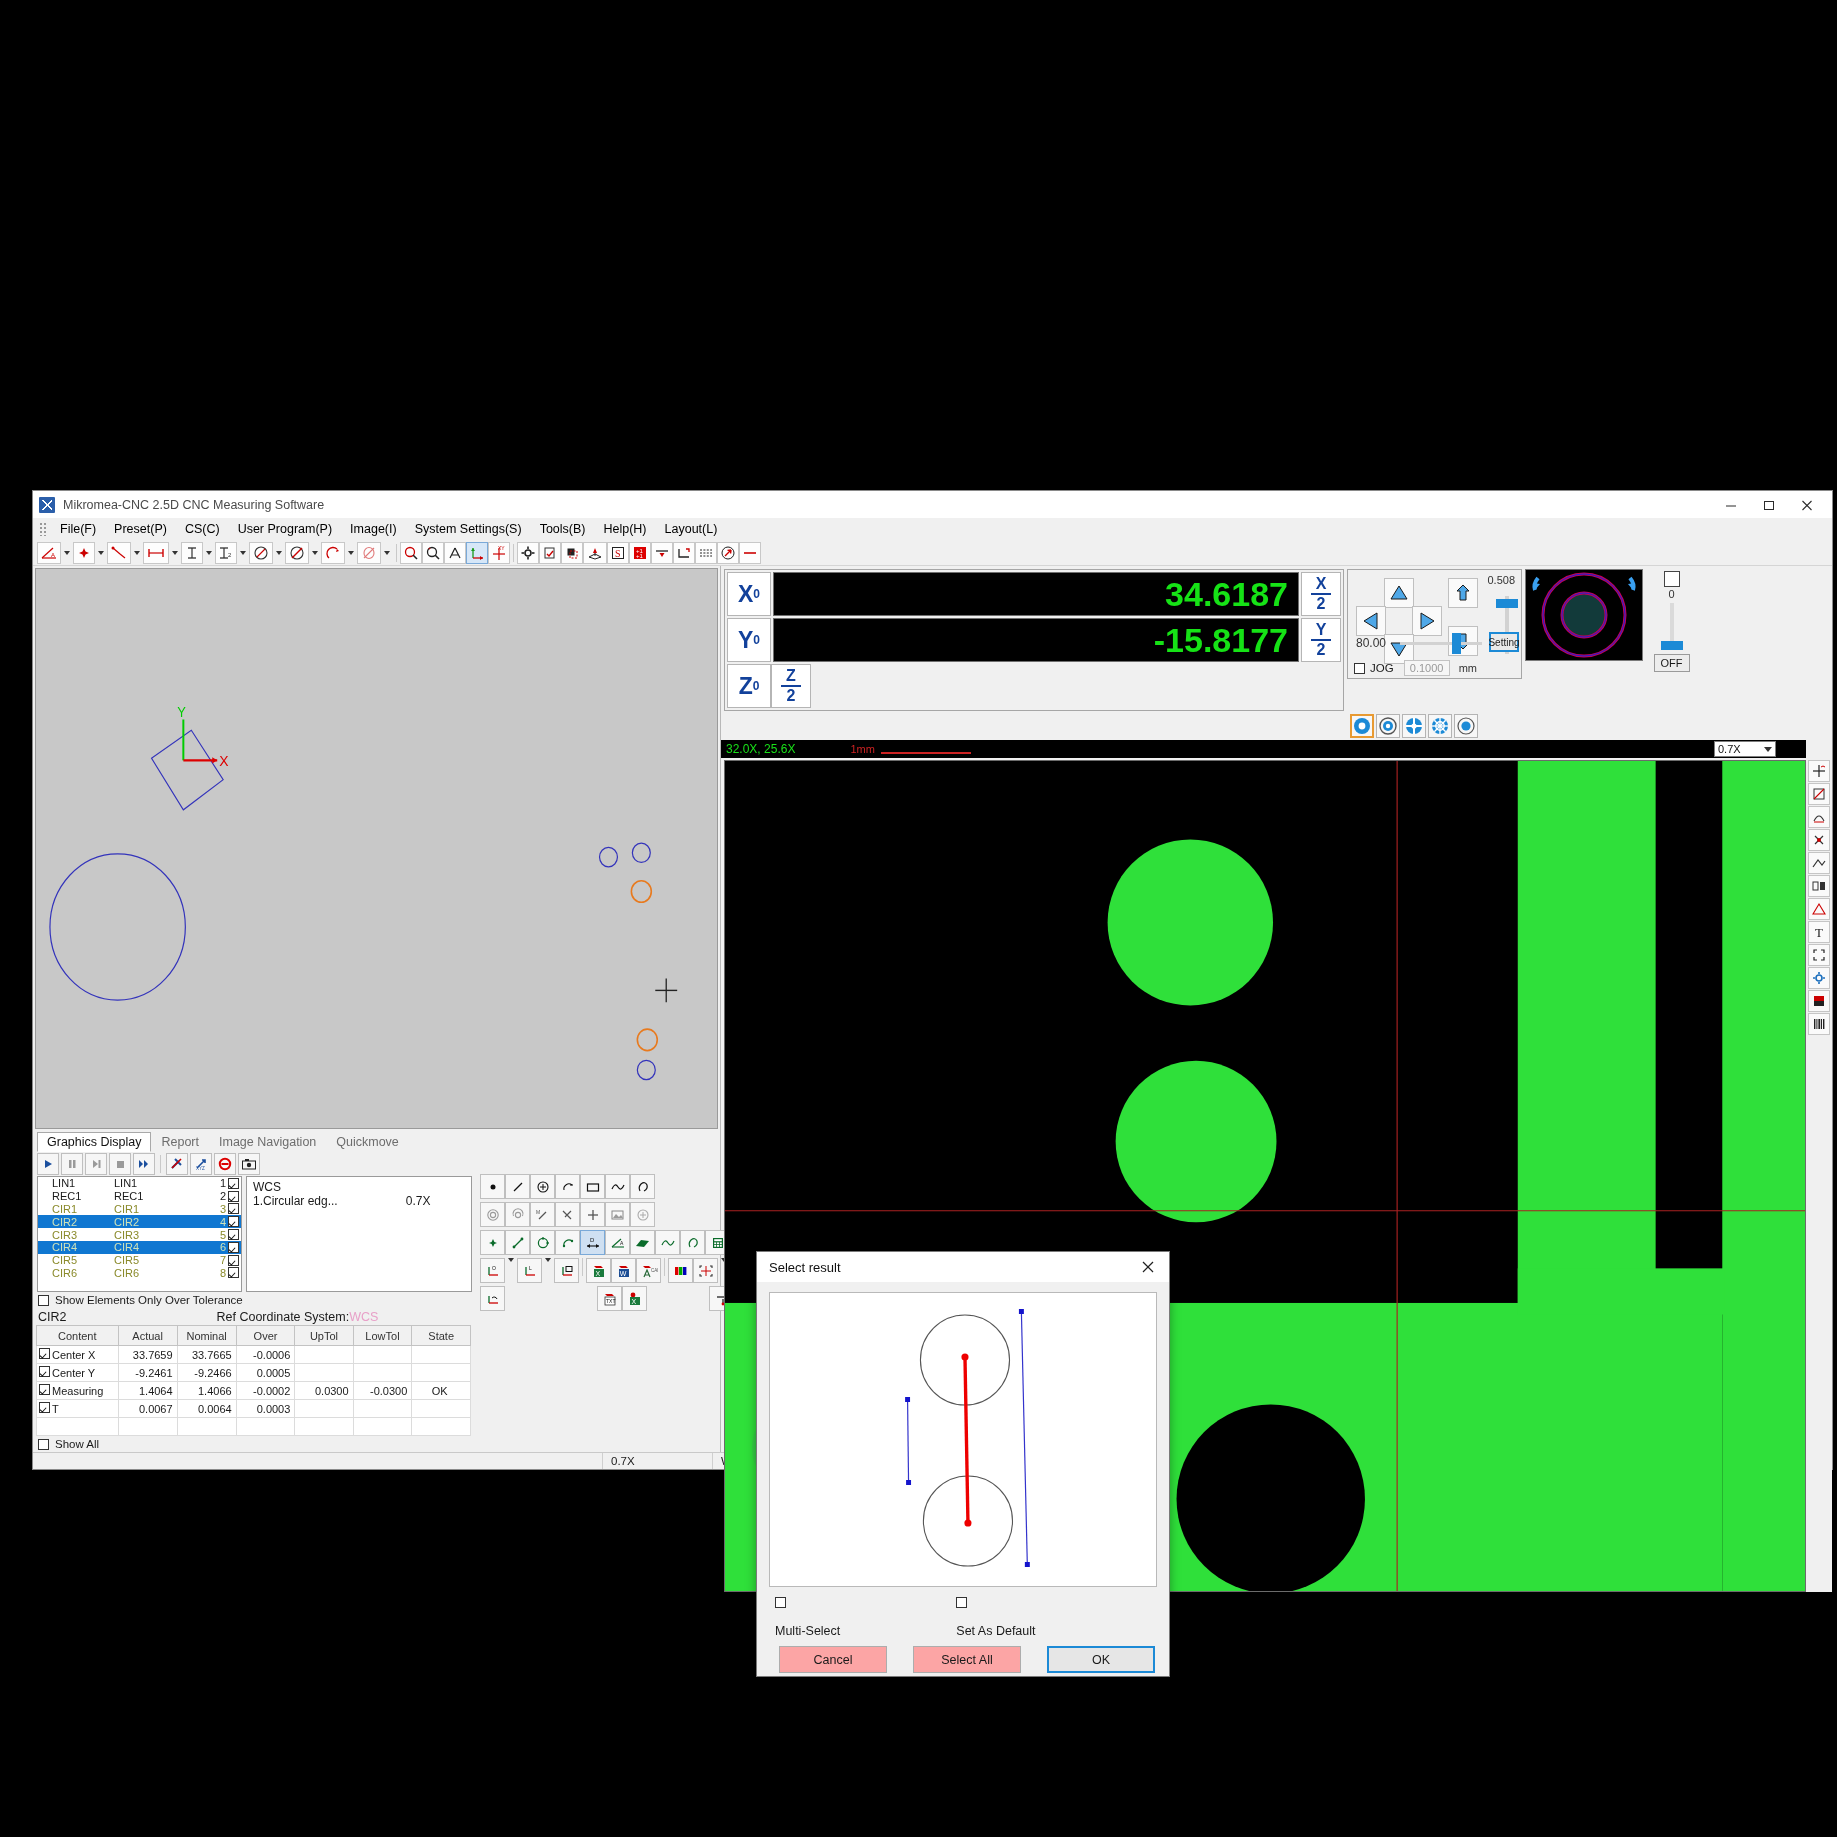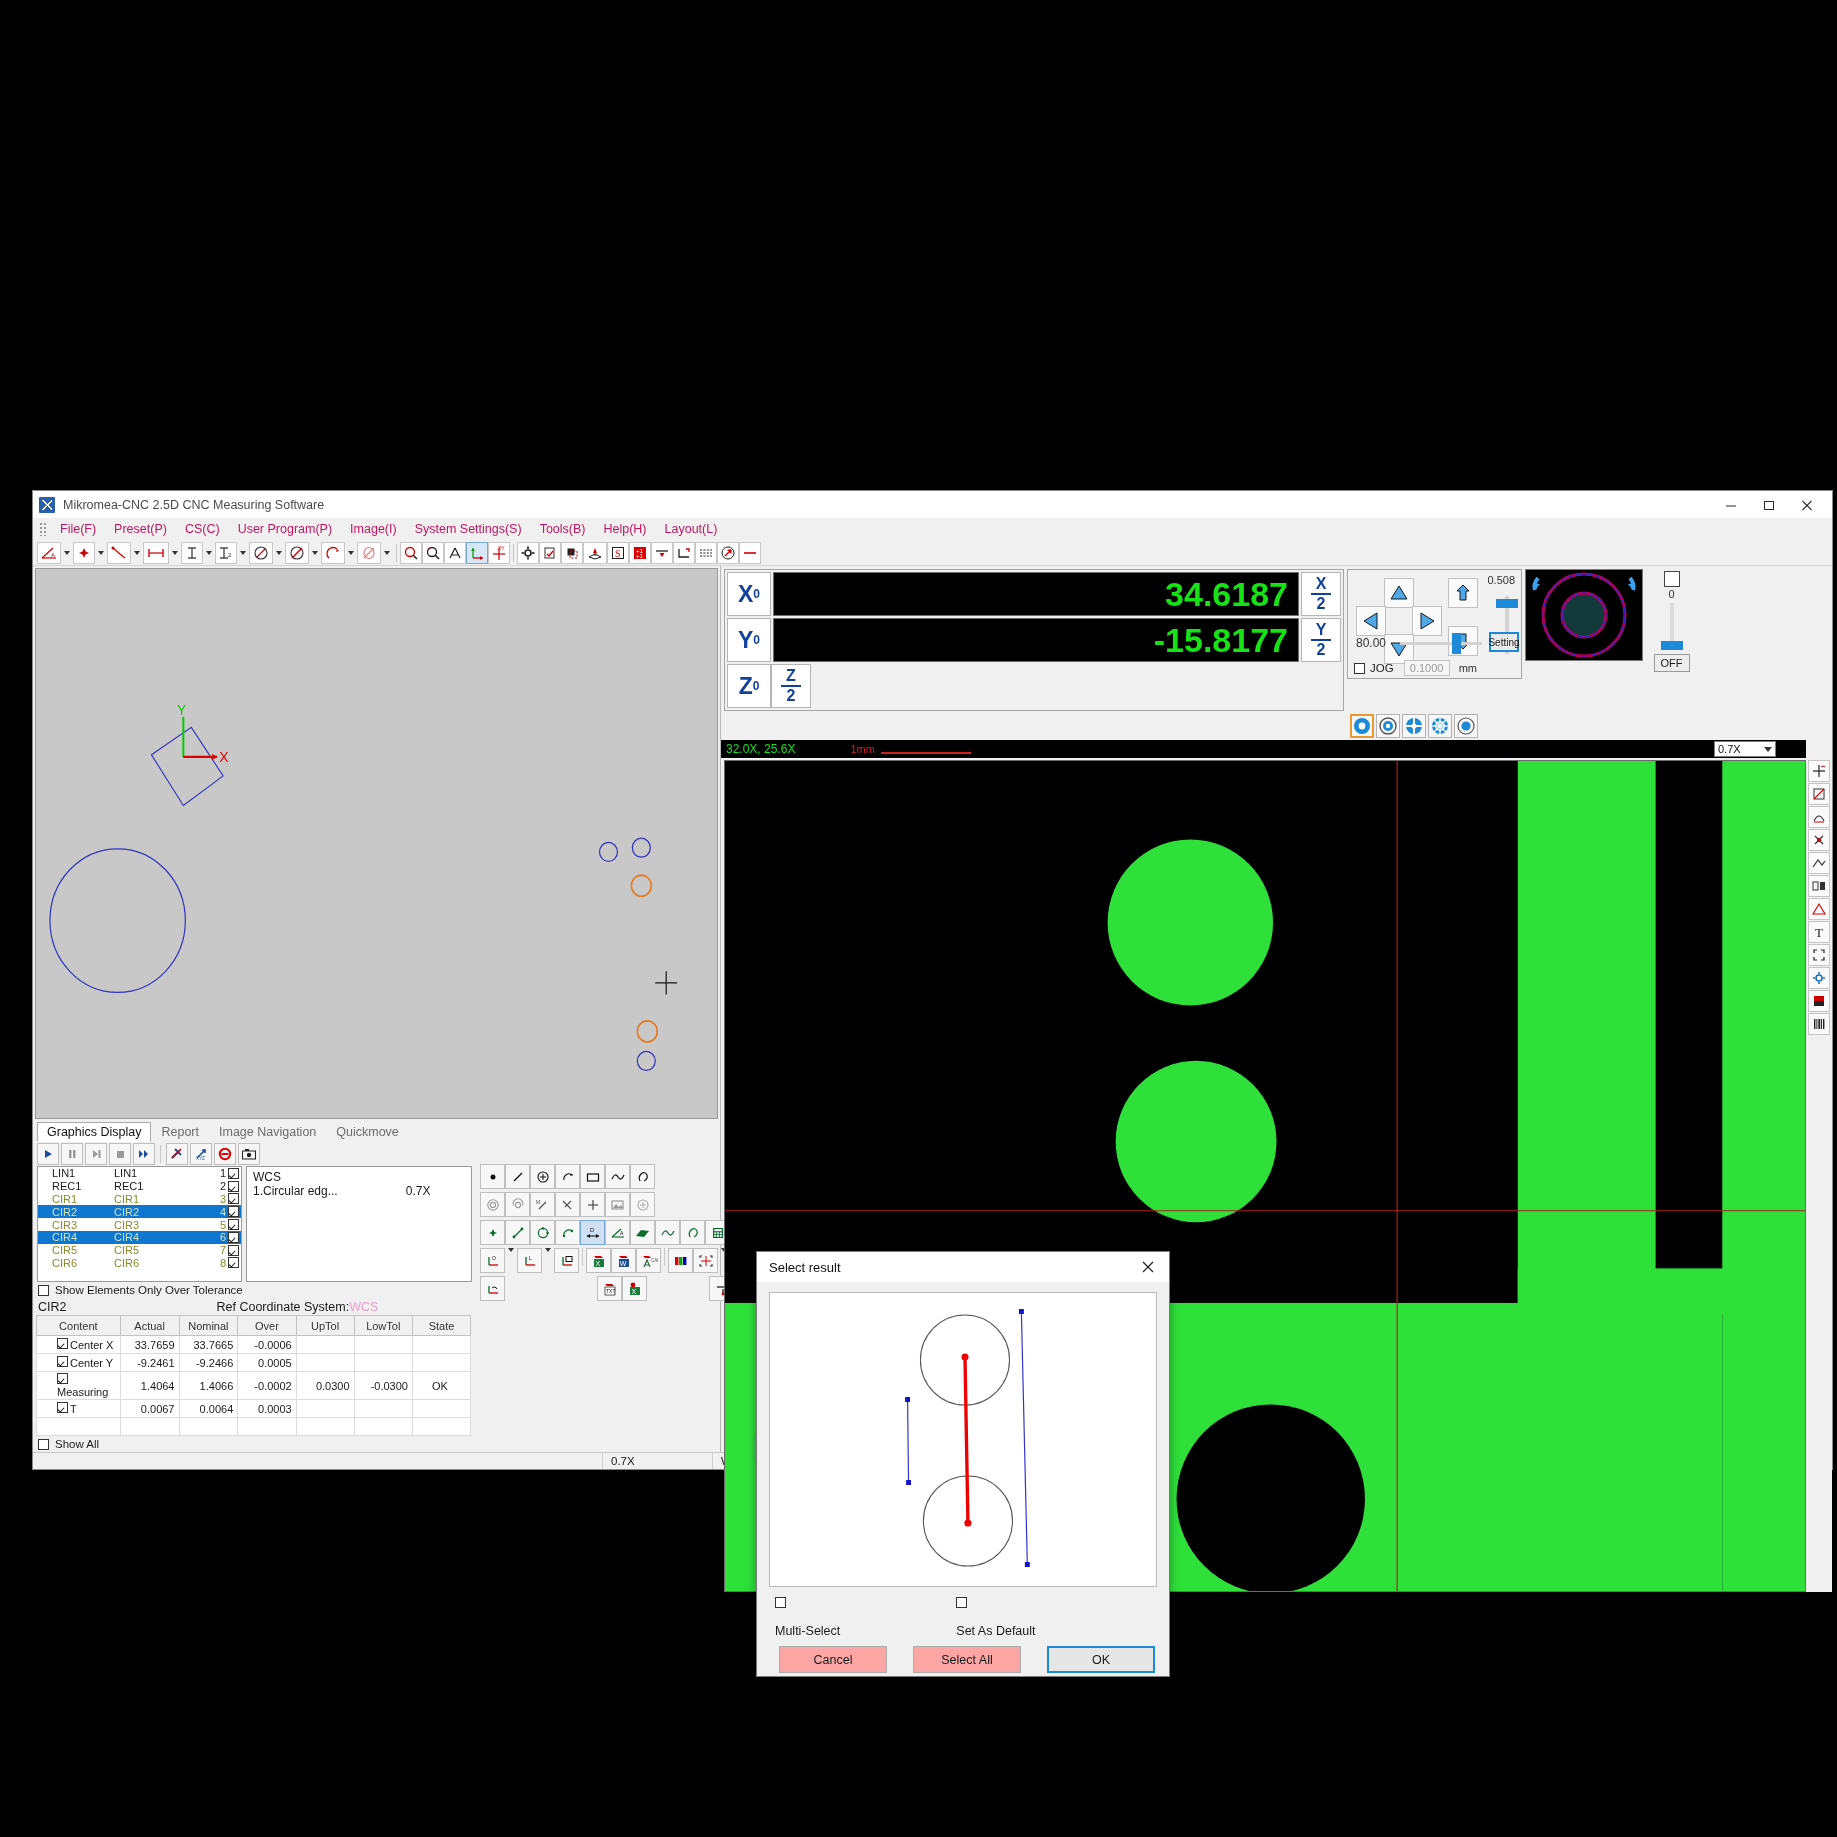--- a/index.html
+++ b/index.html
@@ -18,21 +18,21 @@
   .tb-title{font-size:12.5px;color:#4a4a4a;white-space:nowrap;}
   .tb-ctrls{margin-left:auto;display:flex;}
   .tb-btn{width:38px;height:26px;display:flex;align-items:center;justify-content:center;font-size:12px;color:#2b2b2b;}
   .tb-btn:last-child{}
   .tb-btn svg{display:block}
 
   
   .menubar{height:22px;display:flex;align-items:center;background:#f0f0f0;padding-left:6px;box-sizing:border-box;}
   .mgrip{width:8px;height:14px;margin-right:4px;
      background-image:radial-gradient(#999 40%,transparent 41%);background-size:4px 4px;}
-  .menu-item{padding:2px 9px;font-size:12.5px;color:#be185d;white-space:nowrap;}
+  .menu-item{padding:2px 9px;font-size:12.5px;color:#000000;white-space:nowrap;}
 
   
   .toolbar{height:26px;background:#f0f0f0;display:flex;align-items:center;padding-left:4px;box-sizing:border-box;
            border-bottom:1px solid #d5d5d5;}
   .tbtn{height:22px;min-width:22px;display:flex;align-items:center;justify-content:center;
         border:1px solid transparent;box-sizing:border-box;padding:0 2px;}
   .tbtn.framed{border:1px solid #c8c8c8;background:#fdfdfd;}
   .tbtn.sel{border:1px solid #7aa9d8;background:#d6e7f8;}
   .caret{width:0;height:0;border-left:3px solid transparent;border-right:3px solid transparent;
          border-top:4px solid #333;margin:0 3px;}
@@ -74,21 +74,21 @@
 
   .showonly{height:16px;display:flex;align-items:center;gap:4px;padding-left:5px;font-size:11.5px;box-sizing:border-box;}
 
   
   .resthead{height:17px;display:flex;align-items:center;font-size:12.5px;padding-left:5px;box-sizing:border-box;}
   .resthead .ref{margin-left:150px;}
   .pink{color:#e8a0c8;}
   table.res{border-collapse:collapse;width:435px;margin-left:3px;font-size:11px;background:#fff;}
   table.res th{border:1px solid #c3c3c3;background:#f1f1f1;font-weight:normal;height:17px;color:#333;}
   table.res td{border:1px solid #dcdcdc;height:15px;text-align:right;padding-right:4px;}
-  table.res td.c0{text-align:left;padding-left:20px;}
+  table.res td.c0{text-align:left;padding-left:2px;}
   .showall{height:16px;display:flex;align-items:center;gap:4px;padding-left:5px;font-size:11.5px;box-sizing:border-box;}
 
   
   .dro-wrap{display:flex;align-items:flex-start;}
   .dro{width:620px;border:1px solid #a6a6a6;background:#f0f0f0;margin:3px 0 0 3px;padding:2px;box-sizing:border-box;}
   .dro-row{display:flex;align-items:center;margin-bottom:2px;}
   .ax{width:44px;height:44px;background:#fff;border:1px solid #b5b5b5;display:flex;align-items:center;justify-content:center;
       color:#12419b;font-weight:bold;font-size:23px;box-sizing:border-box;}
   .ax sub{font-size:12px;}
   .dval{flex:1;height:44px;background:#000;border:1px solid #6f6f6f;margin:0 2px;display:flex;align-items:center;

